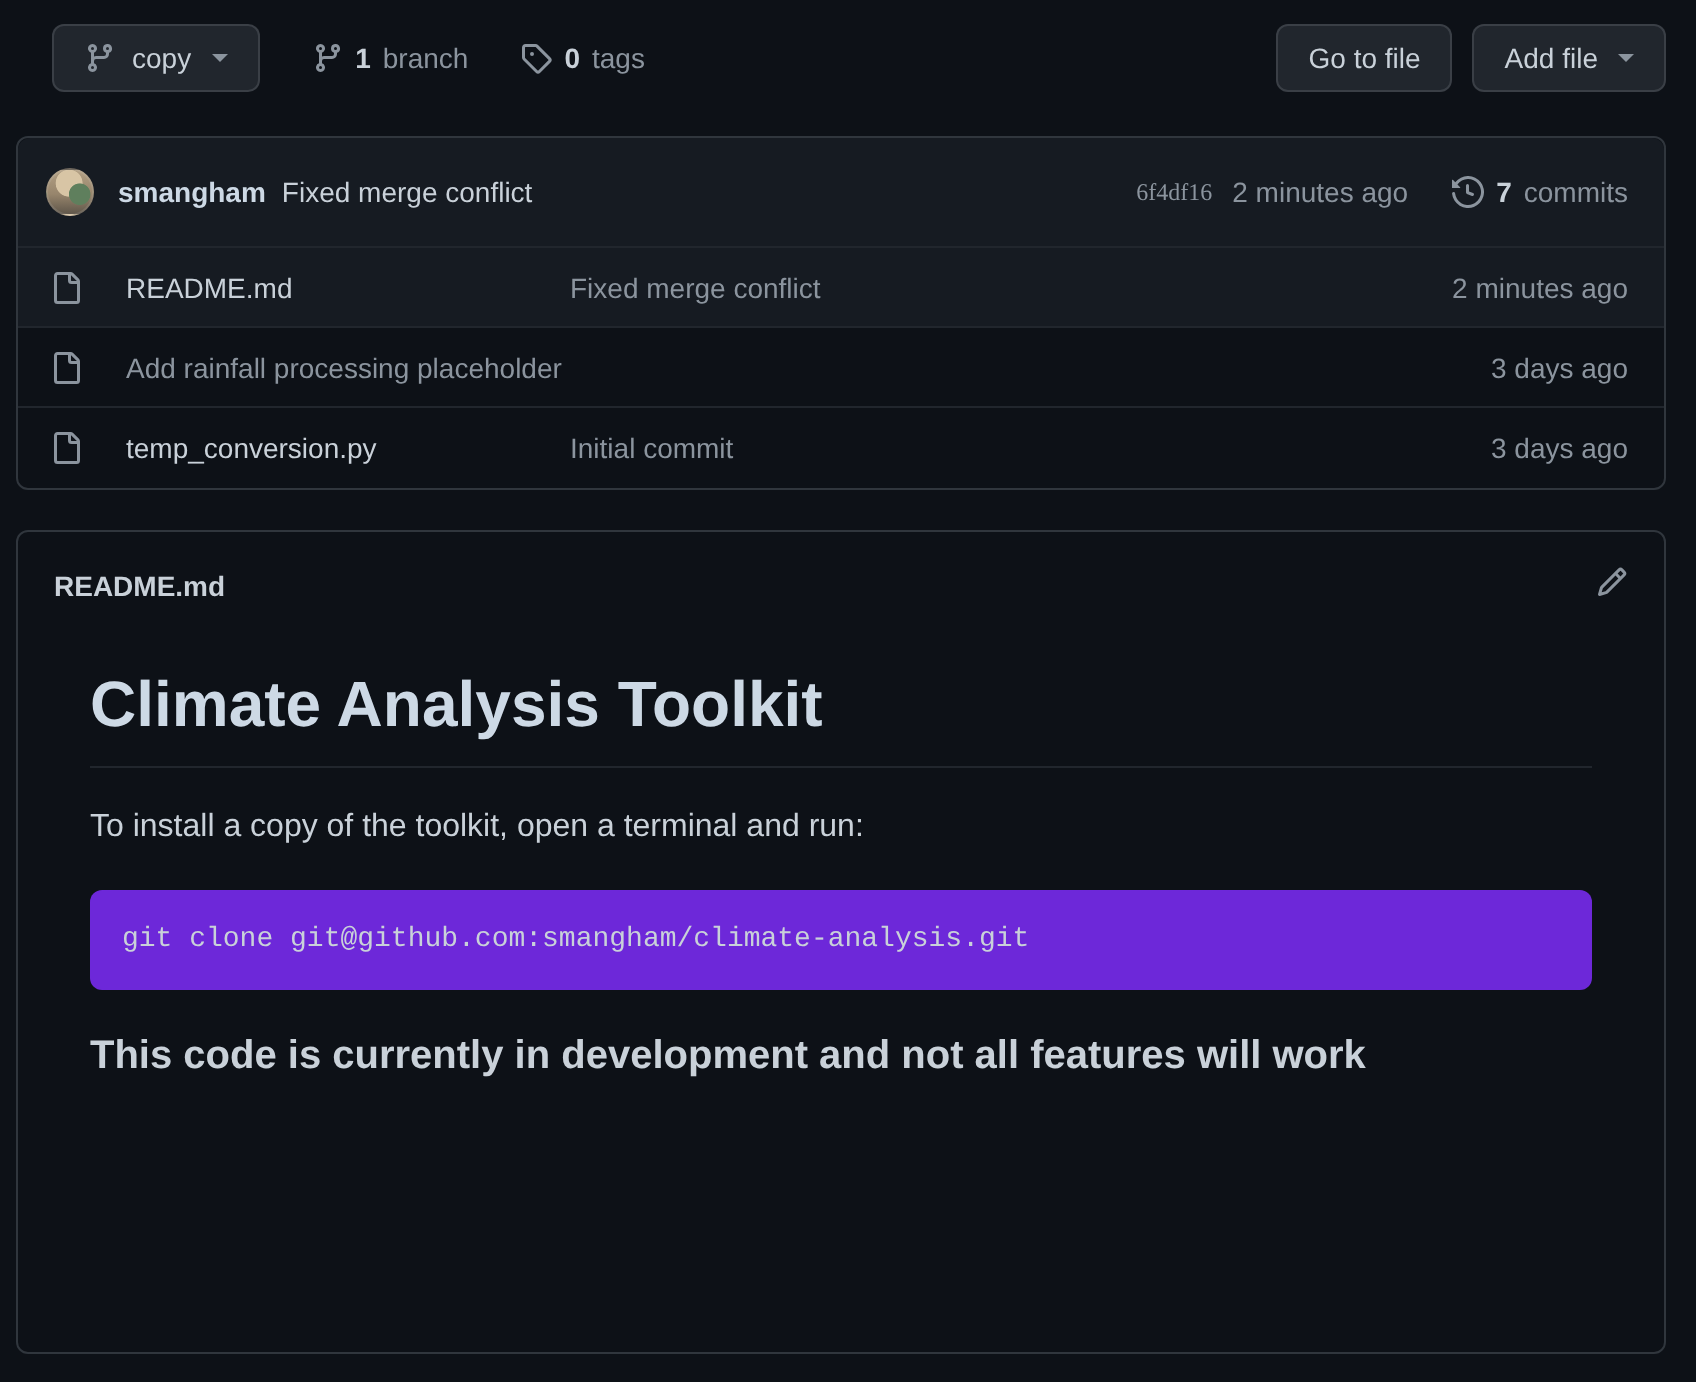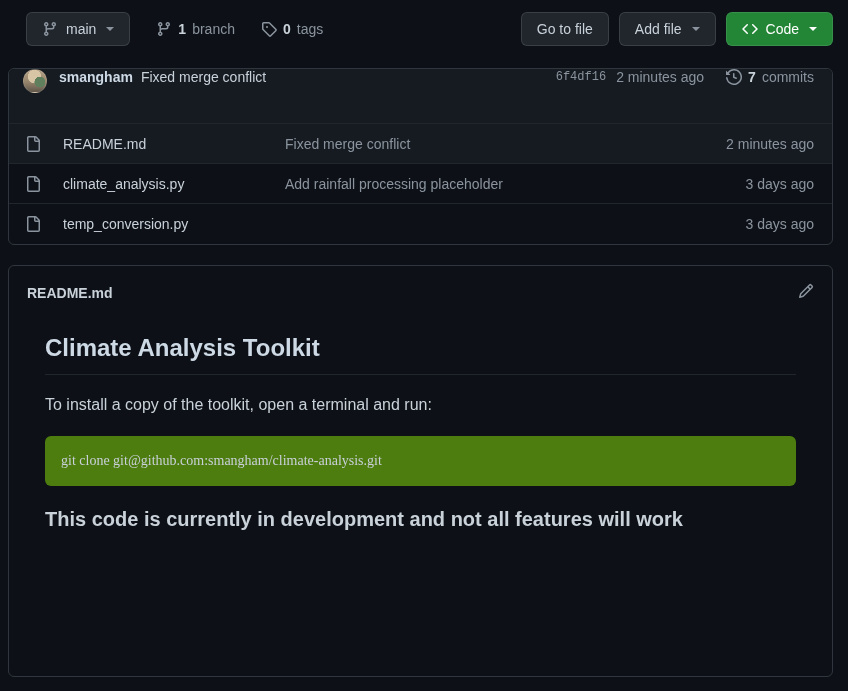--- a/index.html
+++ b/index.html
@@ -5,21 +5,21 @@
   * { box-sizing: border-box; }
   html,body { margin:0; padding:0; }
   body {
     width:848px; height:691px;
     background:#0d1117;
     color:#c9d1d9;
     font-family:"Liberation Sans","DejaVu Sans",sans-serif;
     font-size:14px;
     overflow:hidden;
   }
-  .mono { font-family:Liberation Mono, monospace; }
+  .mono { font-family:Liberation Serif, serif; }
 
   
   .topbar {
     display:flex; align-items:center;
     padding:12px 15px 0 26px;
     height:46px;
   }
   .btn {
     display:inline-flex; align-items:center; gap:8px;
     background:#21262d;
@@ -56,21 +56,21 @@
   
   .box {
     margin:0 15px 0 8px;
     border:1px solid #30363d;
     border-radius:6px;
     background:#0d1117;
   }
   .commit-box { margin-top:22px; }
 
   .commit-header {
-    display:flex; align-items:flex-start;
+    display:flex; align-items:center;
     background:#161b22;
     border-radius:6px 6px 0 0;
     border-bottom:1px solid #21262d;
     height:55px;
     padding:0 18px 0 14px;
   }
   .avatar {
     width:24px; height:24px; border-radius:50%;
     flex:none; margin-right:12px;
     background:
@@ -106,46 +106,46 @@
   
   .readme-box { margin-top:20px; height:412px; }
   .readme-header {
     display:flex; align-items:center; justify-content:space-between;
     padding:17px 18px 6px 18px;
   }
   .readme-title { font-weight:bold; font-size:14px; color:#c9d1d9; }
   .pencil-btn { color:#8b949e; cursor:pointer; background:none; border:none; padding:0; }
   .readme-content { padding:10px 36px 32px 36px; font-size:16px; }
   .readme-content h1 {
-    font-size:24px; font-weight:bold; color:#cdd9e5;
+    font-size:32px; font-weight:bold; color:#cdd9e5;
     margin:16px 0 18px 0; padding-bottom:12px;
     border-bottom:1px solid #21262d;
   }
   .readme-content p { margin:0 0 18px 0; line-height:1.55; color:#c9d1d9; }
   .readme-content a { color:#58a6ff; text-decoration:none; cursor:pointer; }
   .code-block {
-    background:#4d7c0f; border-radius:6px;
+    background:#6d28d9; border-radius:6px;
     padding:17px 16px; margin:0 0 18px 0;
-    font-family:Liberation Serif, serif;
+    font-family:Liberation Mono, monospace;
     font-size:14px; color:#c9d1d9;
     white-space:pre;
   }
   .dev-note { font-weight:bold; font-size:20px; margin:0; color:#cdd9e5; }
 </style>
 </head>
 <body>
 
 <div class="topbar">
   <button class="btn">
     <span class="icon16">
       <svg viewBox="0 0 16 16">
           <path d="M9.5 3.25a2.25 2.25 0 1 1 3 2.122V6A2.5 2.5 0 0 1 10 8.5H6a1 1 0 0 0-1 1v1.128a2.251 2.251 0 1 1-1.5 0V5.372a2.25 2.25 0 1 1 1.5 0v1.836A2.493 2.493 0 0 1 6 7h4a1 1 0 0 0 1-1v-.628a2.25 2.25 0 0 1-1.5-2.122Zm-6 0a.75.75 0 1 0 1.5 0 .75.75 0 0 0-1.5 0Zm8.25-.75a.75.75 0 1 0 0 1.5.75.75 0 0 0 0-1.5ZM4.25 12a.75.75 0 1 0 0 1.5.75.75 0 0 0 0-1.5Z"></path>
         </svg>
     </span>
-    <span>main</span>
+    <span>copy</span>
     <span class="caret"></span>
   </button>
 
   <span class="counts">
     <span class="icon16">
       <svg viewBox="0 0 16 16">
           <path d="M9.5 3.25a2.25 2.25 0 1 1 3 2.122V6A2.5 2.5 0 0 1 10 8.5H6a1 1 0 0 0-1 1v1.128a2.251 2.251 0 1 1-1.5 0V5.372a2.25 2.25 0 1 1 1.5 0v1.836A2.493 2.493 0 0 1 6 7h4a1 1 0 0 0 1-1v-.628a2.25 2.25 0 0 1-1.5-2.122Zm-6 0a.75.75 0 1 0 1.5 0 .75.75 0 0 0-1.5 0Zm8.25-.75a.75.75 0 1 0 0 1.5.75.75 0 0 0 0-1.5ZM4.25 12a.75.75 0 1 0 0 1.5.75.75 0 0 0 0-1.5Z"></path>
         </svg>
     </span>
     <span class="count-num">1</span>
@@ -161,29 +161,20 @@
     <span class="count-num">0</span>
     <span>tags</span>
   </span>
 
   <span class="spacer"></span>
 
   <div class="topbar-right">
     <button class="btn">Go to file</button>
     <button class="btn">
       <span>Add file</span>
-      <span class="caret"></span>
-    </button>
-    <button class="btn btn-green">
-      <span class="icon16">
-        <svg viewBox="0 0 16 16">
-            <path d="m11.28 3.22 4.25 4.25a.75.75 0 0 1 0 1.06l-4.25 4.25a.749.749 0 0 1-1.275-.326.749.749 0 0 1 .215-.734L13.94 8l-3.72-3.72a.749.749 0 0 1 .326-1.275.749.749 0 0 1 .734.215Zm-6.56 0a.751.751 0 0 1 1.042.018.751.751 0 0 1 .018 1.042L2.06 8l3.72 3.72a.749.749 0 0 1-.326 1.275.749.749 0 0 1-.734-.215L.47 8.53a.75.75 0 0 1 0-1.06Z"></path>
-          </svg>
-      </span>
-      <span>Code</span>
       <span class="caret"></span>
     </button>
   </div>
 </div>
 
 <div class="box commit-box">
   <div class="commit-header">
     <span class="avatar"></span>
     <span class="commit-author">smangham</span>
     <span class="commit-msg">Fixed merge conflict</span>
@@ -212,32 +203,32 @@
     <span class="file-msg">Fixed merge conflict</span>
     <span class="file-time">2 minutes ago</span>
   </div>
 
   <div class="file-row">
     <span class="icon16 file-icon">
       <svg viewBox="0 0 16 16">
           <path d="M2 1.75C2 .784 2.784 0 3.75 0h6.586c.464 0 .909.184 1.237.513l2.914 2.914c.329.328.513.773.513 1.237v9.586A1.75 1.75 0 0 1 13.25 16h-9.5A1.75 1.75 0 0 1 2 14.25Zm1.75-.25a.25.25 0 0 0-.25.25v12.5c0 .138.112.25.25.25h9.5a.25.25 0 0 0 .25-.25V6h-2.75A1.75 1.75 0 0 1 9 4.25V1.5Zm6.75.062V4.25c0 .138.112.25.25.25h2.688l-.011-.013-2.914-2.914-.013-.011Z"></path>
         </svg>
     </span>
-    <span class="file-name">climate_analysis.py</span>
     <span class="file-msg">Add rainfall processing placeholder</span>
     <span class="file-time">3 days ago</span>
   </div>
 
   <div class="file-row">
     <span class="icon16 file-icon">
       <svg viewBox="0 0 16 16">
           <path d="M2 1.75C2 .784 2.784 0 3.75 0h6.586c.464 0 .909.184 1.237.513l2.914 2.914c.329.328.513.773.513 1.237v9.586A1.75 1.75 0 0 1 13.25 16h-9.5A1.75 1.75 0 0 1 2 14.25Zm1.75-.25a.25.25 0 0 0-.25.25v12.5c0 .138.112.25.25.25h9.5a.25.25 0 0 0 .25-.25V6h-2.75A1.75 1.75 0 0 1 9 4.25V1.5Zm6.75.062V4.25c0 .138.112.25.25.25h2.688l-.011-.013-2.914-2.914-.013-.011Z"></path>
         </svg>
     </span>
     <span class="file-name">temp_conversion.py</span>
+    <span class="file-msg">Initial commit</span>
     <span class="file-time">3 days ago</span>
   </div>
 </div>
 
 <div class="box readme-box">
   <div class="readme-header">
     <span class="readme-title">README.md</span>
     <button class="pencil-btn">
       <span class="icon16">
         <svg viewBox="0 0 16 16">

